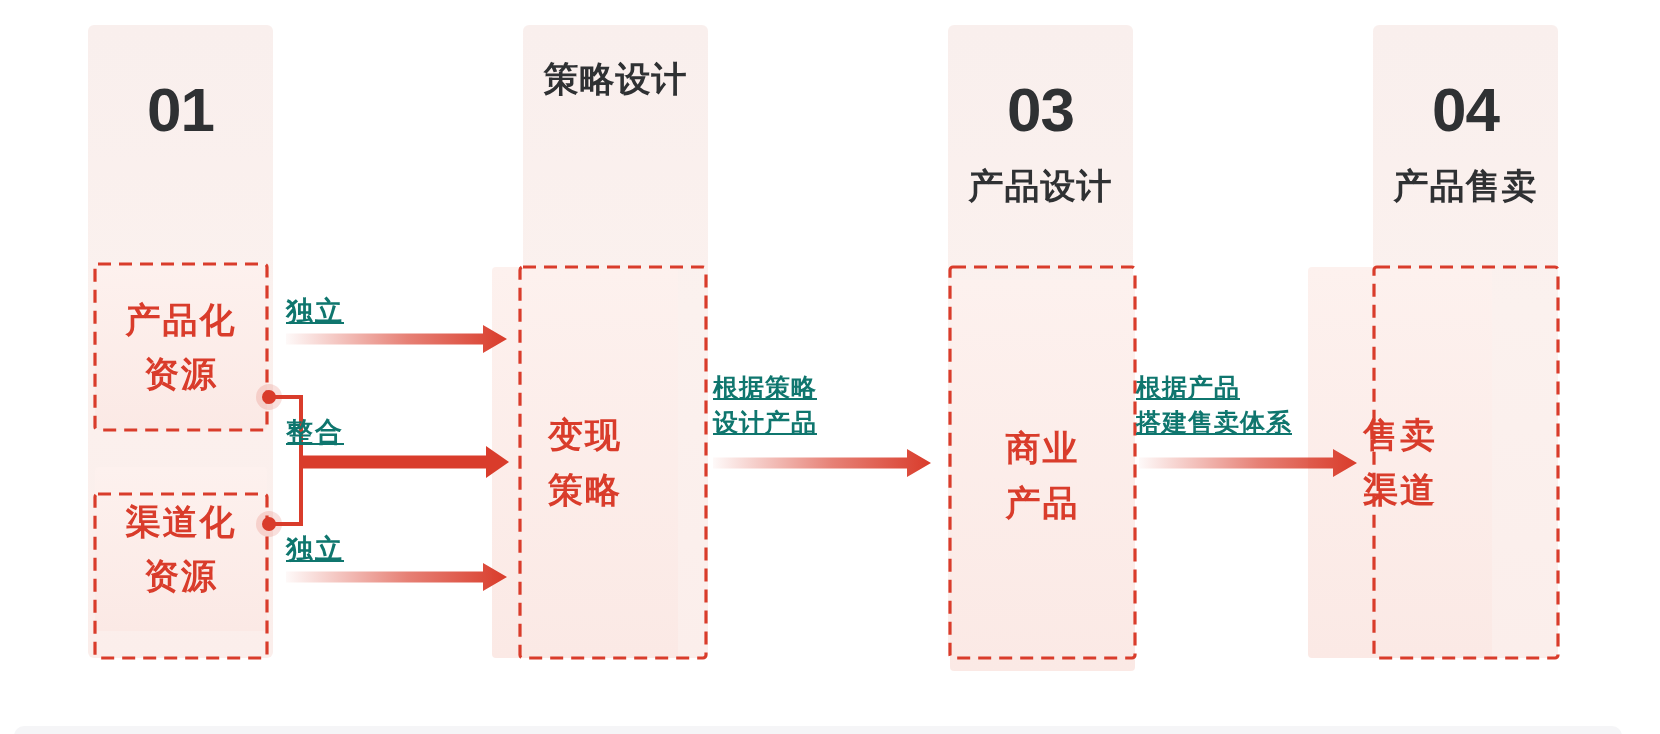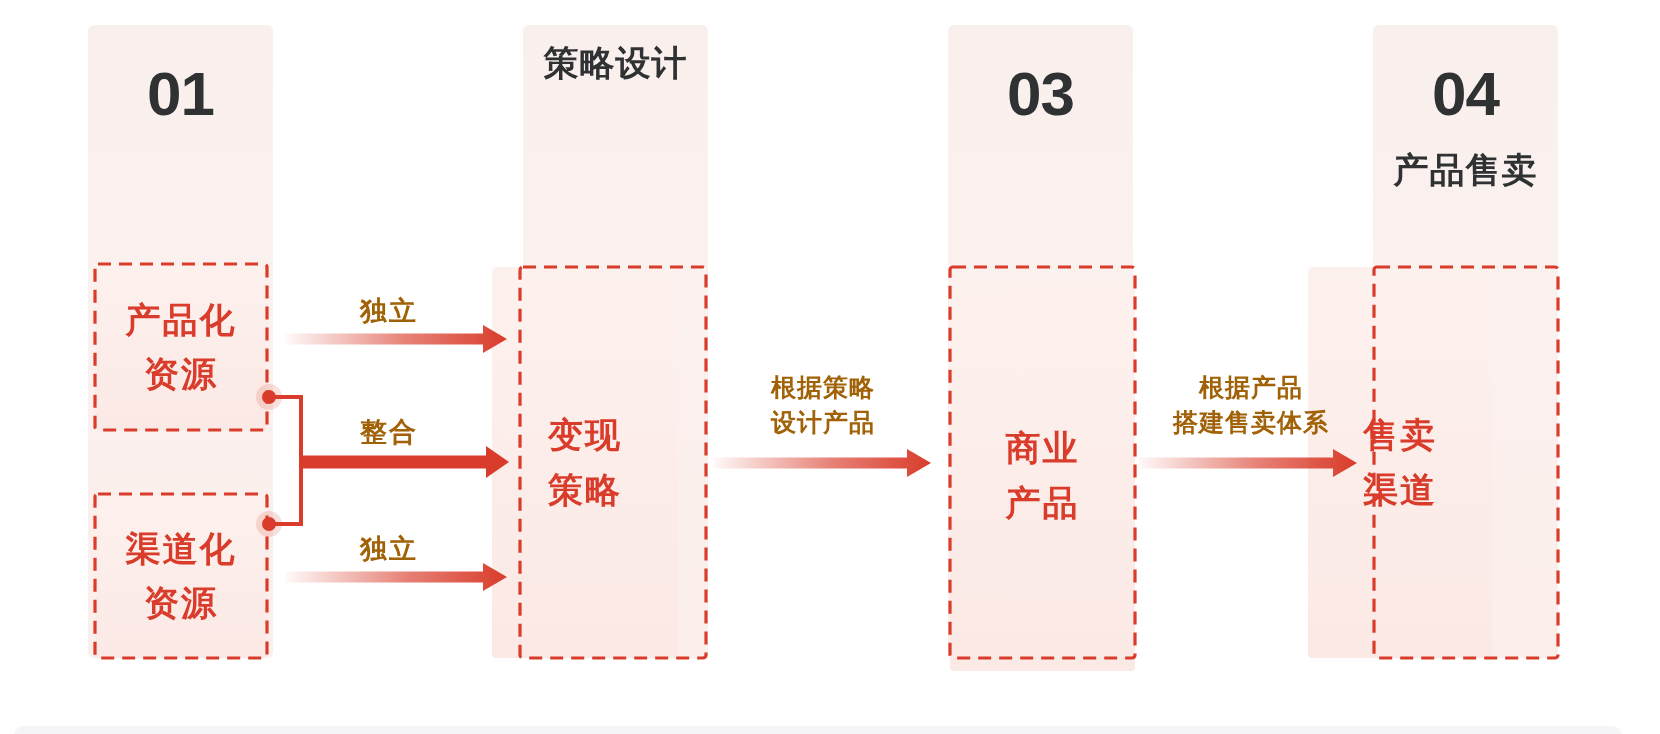--- a/index.html
+++ b/index.html
@@ -4,36 +4,36 @@
 <style>
   html,body{margin:0;padding:0;background:#ffffff;}
   .canvas{
     position:relative;width:1660px;height:734px;overflow:hidden;background:#ffffff;
     font-family:"Liberation Sans","DejaVu Sans",sans-serif;
   }
   .col-band{
     position:absolute;top:25px;width:185px;height:633px;border-radius:6px;
     background:linear-gradient(180deg,#f9efed 0%,#fbf1ee 45%,#fbeeeb 100%);
   }
-  .col-head{position:absolute;top:18px;width:185px;text-align:center;}
+  .col-head{position:absolute;top:34px;width:185px;text-align:center;}
   .stage-num{
     margin-top:45px;font-size:62px;font-weight:700;color:#2f3133;letter-spacing:-1px;line-height:1;
   }
   .stage-title{
     margin-top:22px;font-size:35px;font-weight:700;color:#2f3133;letter-spacing:1px;
   }
   .dbox{
     position:absolute;display:flex;align-items:center;justify-content:center;text-align:center;
     background:linear-gradient(180deg,#fdf1ee 0%,#fbe9e5 100%);border-radius:4px;
   }
   .dbox .box-text{font-size:35px;font-weight:700;color:#d93c2b;line-height:1.55;letter-spacing:2px;}
   .dbox .box-text span{display:block;}
   .overlay{position:absolute;left:0;top:0;z-index:3;pointer-events:none;}
   .flow-label{
-    position:absolute;z-index:4;text-align:center;font-weight:700;color:#a16207;
+    position:absolute;z-index:4;font-weight:700;color:#0f766e;text-decoration:underline;
   }
   .flow-label.single{font-size:27px;letter-spacing:2px;}
   .flow-label.double{font-size:25px;line-height:1.38;letter-spacing:1px;}
   .flow-label span{display:block;}
   .bottom-divider{
     position:absolute;left:14px;top:726px;width:1608px;height:10px;
     background:#f5f5f7;border-radius:12px 12px 0 0;
   }
 </style>
 </head>
@@ -47,33 +47,34 @@
   <div class="col-band" style="left:1373px"></div>
 
   <div class="col-head" style="left:88px">
     <div class="stage-num">01</div>
   </div>
   <div class="col-head" style="left:523px">
     <div class="stage-title">策略设计</div>
   </div>
   <div class="col-head" style="left:948px">
     <div class="stage-num">03</div>
+    <div class="stage-title">产品设计</div>
   </div>
   <div class="col-head" style="left:1373px">
     <div class="stage-num">04</div>
     <div class="stage-title">产品售卖</div>
   </div>
 
   <div class="dbox" style="left:95px;top:264px;width:172px;height:166px">
     <div class="box-text">
       <span>产品化</span>
       <span>资源</span>
     </div>
   </div>
-  <div class="dbox" style="left:95px;top:494px;width:172px;height:164px">
+  <div class="dbox" style="left:95px;top:467px;width:172px;height:164px">
     <div class="box-text">
       <span>渠道化</span>
       <span>资源</span>
     </div>
   </div>
   <div class="dbox" style="left:492px;top:267px;width:186px;height:391px">
     <div class="box-text">
       <span>变现</span>
       <span>策略</span>
     </div>

